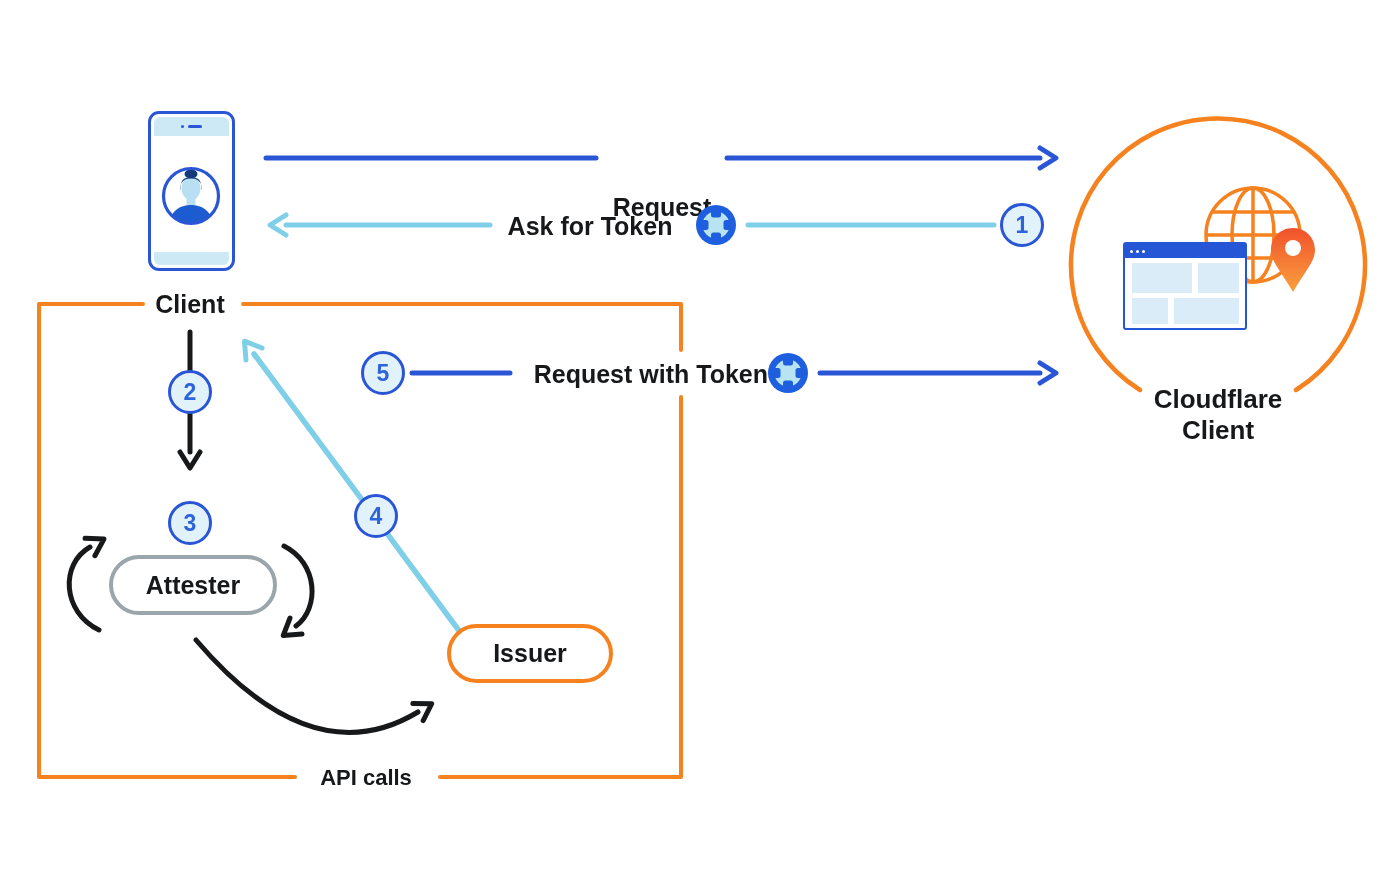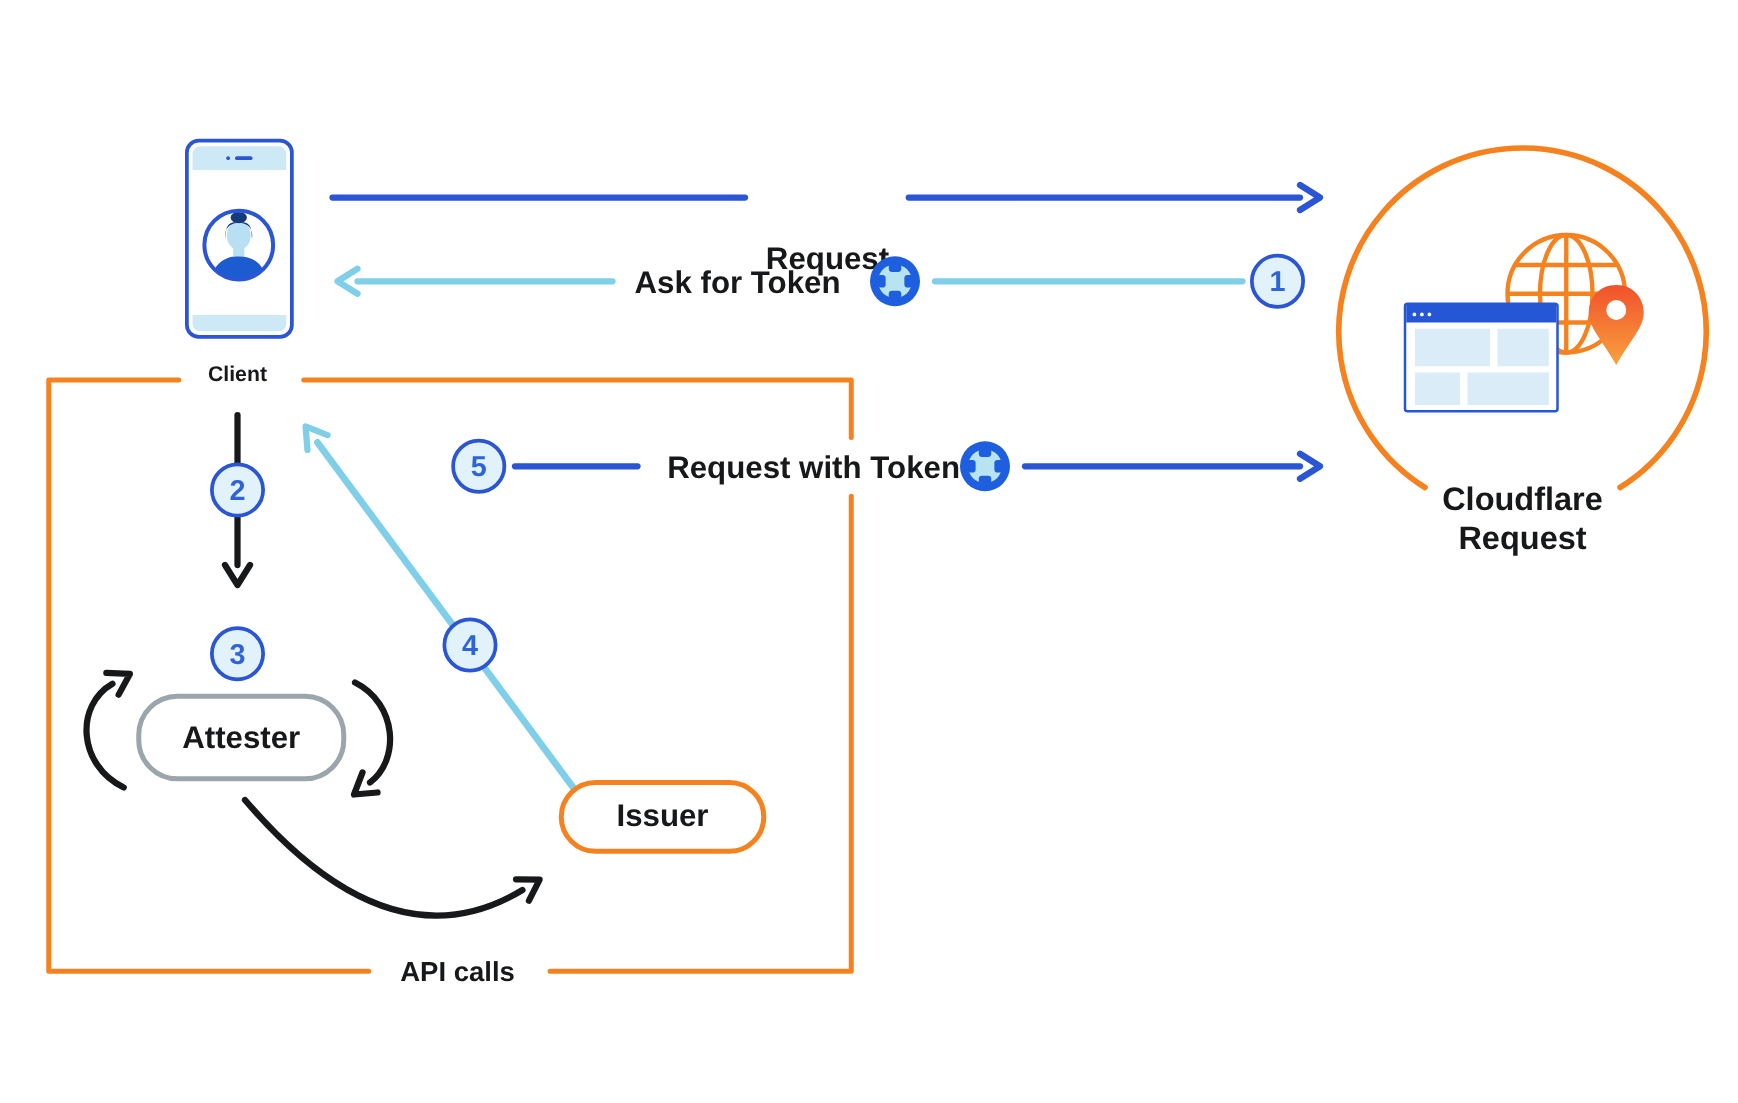--- a/index.html
+++ b/index.html
@@ -134,24 +134,24 @@
         <i></i>
         <i></i>
         <i></i>
       </div>
     <div class="pane" style="left:7px;top:19px;width:60px;height:30px;"></div>
     <div class="pane" style="left:73px;top:19px;width:41px;height:30px;"></div>
     <div class="pane" style="left:7px;top:54px;width:36px;height:26px;"></div>
     <div class="pane" style="left:49px;top:54px;width:65px;height:26px;"></div>
   </div>
 
-  <div class="lbl ctr" style="left:120px;top:290px;width:140px;font-size:17px;">Client</div>
-  <div class="lbl ctr" style="left:1143px;top:384px;width:150px;font-size:26px;line-height:1.18;">Cloudflare Request</div>
+  <div class="lbl ctr" style="left:120px;top:290px;width:140px;font-size:25px;">Client</div>
+  <div class="lbl ctr" style="left:1143px;top:384px;width:150px;font-size:26px;line-height:1.18;">Cloudflare Client</div>
 
-  <div class="pill attester" style="left:109px;top:555px;width:168px;height:70px;">Attester</div>
+  <div class="pill attester" style="left:109px;top:555px;width:168px;height:60px;">Attester</div>
   <div class="pill issuer" style="left:447px;top:624px;width:166px;height:59px;">Issuer</div>
 
   <div class="lbl ctr" style="left:592px;top:145px;width:140px;font-size:25px;margin-top:48px;">Request</div>
   <div class="lbl ctr" style="left:495px;top:212px;width:190px;font-size:25px;">Ask for Token</div>
   <div class="lbl ctr" style="left:508px;top:360px;width:260px;font-size:25px;text-align:right;">Request with Token</div>
   <div class="lbl ctr" style="left:296px;top:766px;width:140px;font-size:22px;">API calls</div>
 
   <div class="step" style="left:1000px;top:203px;">1</div>
   <div class="step" style="left:168px;top:370px;">2</div>
   <div class="step" style="left:168px;top:501px;">3</div>

